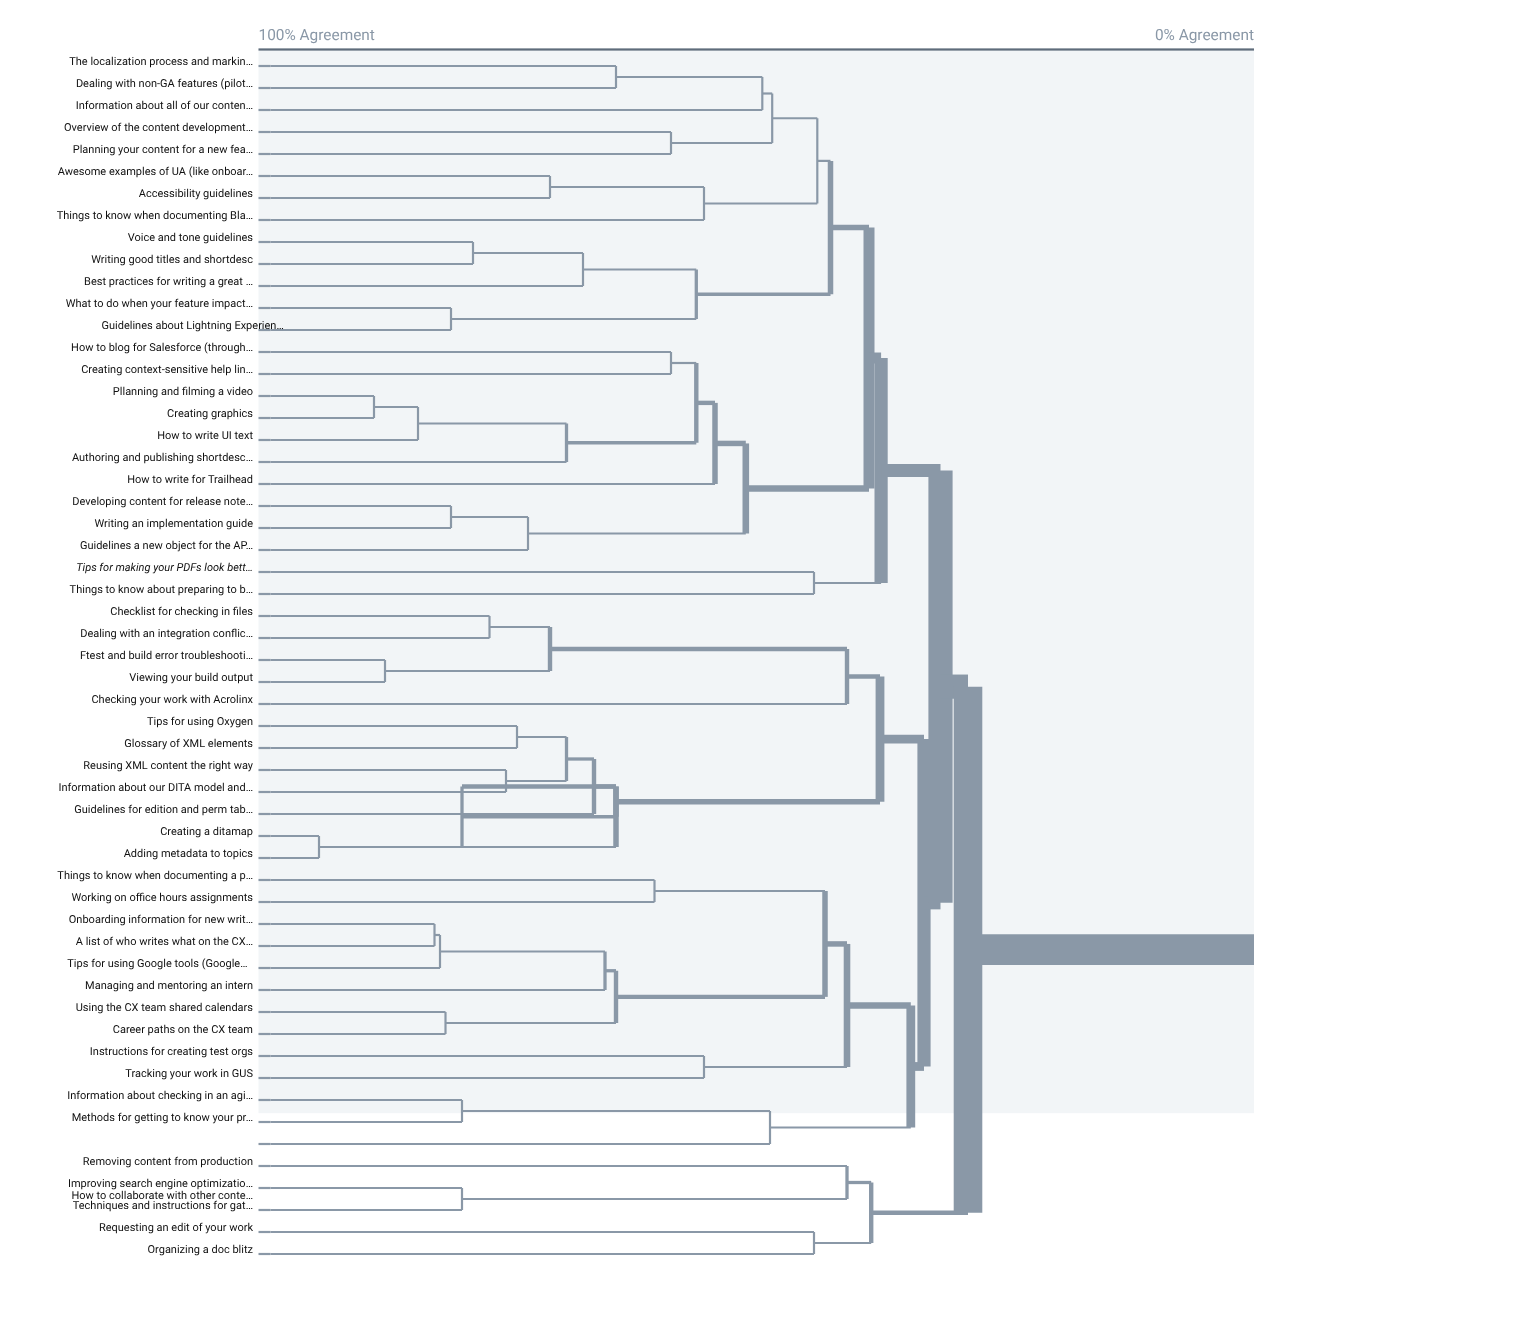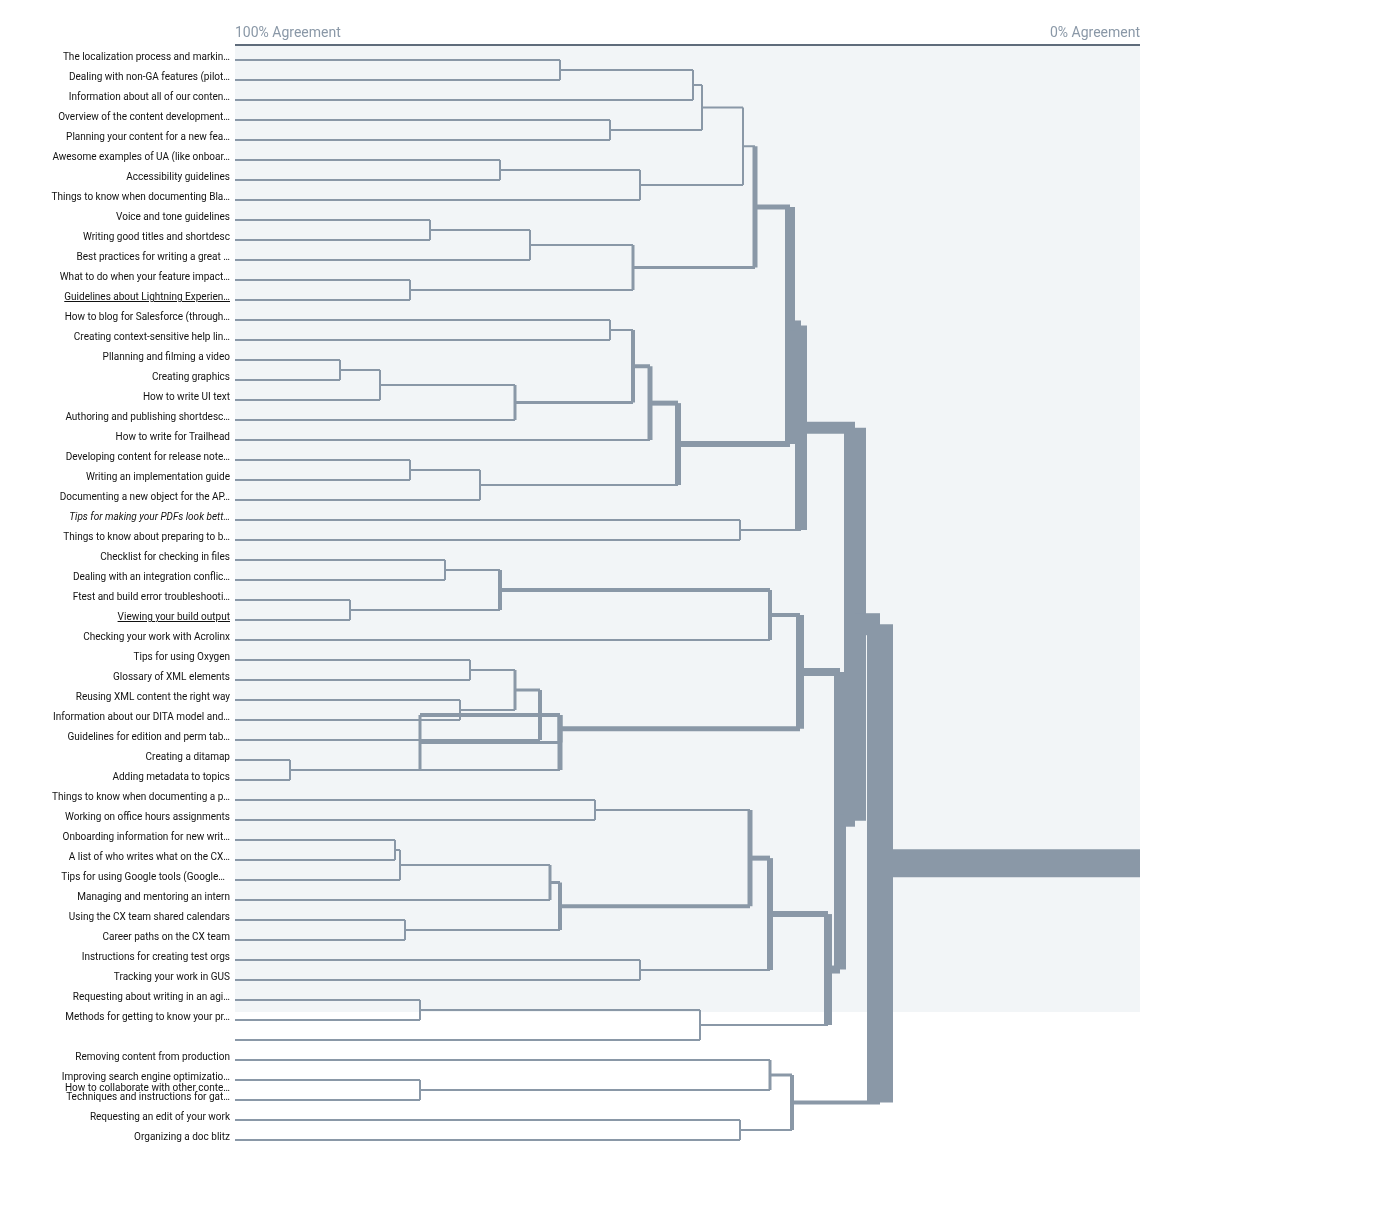--- a/index.html
+++ b/index.html
@@ -286,56 +286,56 @@
       <div class="row-label" style="right: 1150px; top: 91px; width: 225px;">Information about all of our conten…</div>
       <div class="row-label" style="right: 1150px; top: 111px; width: 225px;">Overview of the content development…</div>
       <div class="row-label" style="right: 1150px; top: 131px; width: 225px;">Planning your content for a new fea…</div>
       <div class="row-label" style="right: 1150px; top: 151px; width: 225px;">Awesome examples of UA (like onboar…</div>
       <div class="row-label" style="right: 1150px; top: 171px; width: 225px;">Accessibility guidelines</div>
       <div class="row-label" style="right: 1150px; top: 191px; width: 225px;">Things to know when documenting Bla…</div>
       <div class="row-label" style="right: 1150px; top: 211px; width: 225px;">Voice and tone guidelines</div>
       <div class="row-label" style="right: 1150px; top: 231px; width: 225px;">Writing good titles and shortdesc</div>
       <div class="row-label" style="right: 1150px; top: 251px; width: 225px;">Best practices for writing a great …</div>
       <div class="row-label" style="right: 1150px; top: 271px; width: 225px;">What to do when your feature impact…</div>
-      <div class="row-label" style="right: 1150px; top: 291px; width: 225px; text-decoration: underline;">Guidelines about Lightning Experien…</div>
+      <div class="row-label" style="right: 1122px; top: 291px; width: 225px;">Guidelines about Lightning Experien…</div>
       <div class="row-label" style="right: 1150px; top: 311px; width: 225px;">How to blog for Salesforce (through…</div>
       <div class="row-label" style="right: 1150px; top: 331px; width: 225px;">Creating context-sensitive help lin…</div>
       <div class="row-label" style="right: 1150px; top: 351px; width: 225px;">Pllanning and filming a video</div>
       <div class="row-label" style="right: 1150px; top: 371px; width: 225px;">Creating graphics</div>
       <div class="row-label" style="right: 1150px; top: 391px; width: 225px;">How to write UI text</div>
       <div class="row-label" style="right: 1150px; top: 411px; width: 225px;">Authoring and publishing shortdesc…</div>
       <div class="row-label" style="right: 1150px; top: 431px; width: 225px;">How to write for Trailhead</div>
       <div class="row-label" style="right: 1150px; top: 451px; width: 225px;">Developing content for release note…</div>
       <div class="row-label" style="right: 1150px; top: 471px; width: 225px;">Writing an implementation guide</div>
-      <div class="row-label" style="right: 1150px; top: 491px; width: 225px;">Documenting a new object for the AP…</div>
+      <div class="row-label" style="right: 1150px; top: 491px; width: 225px;">Guidelines a new object for the AP…</div>
       <div class="row-label" style="right: 1150px; top: 511px; width: 225px; font-style: italic;">Tips for making your PDFs look bett…</div>
       <div class="row-label" style="right: 1150px; top: 531px; width: 225px;">Things to know about preparing to b…</div>
       <div class="row-label" style="right: 1150px; top: 551px; width: 225px;">Checklist for checking in files</div>
       <div class="row-label" style="right: 1150px; top: 571px; width: 225px;">Dealing with an integration conflic…</div>
       <div class="row-label" style="right: 1150px; top: 591px; width: 225px;">Ftest and build error troubleshooti…</div>
-      <div class="row-label" style="right: 1150px; top: 611px; width: 225px; text-decoration: underline;">Viewing your build output</div>
+      <div class="row-label" style="right: 1150px; top: 611px; width: 225px;">Viewing your build output</div>
       <div class="row-label" style="right: 1150px; top: 631px; width: 225px;">Checking your work with Acrolinx</div>
       <div class="row-label" style="right: 1150px; top: 651px; width: 225px;">Tips for using Oxygen</div>
       <div class="row-label" style="right: 1150px; top: 671px; width: 225px;">Glossary of XML elements</div>
       <div class="row-label" style="right: 1150px; top: 691px; width: 225px;">Reusing XML content the right way</div>
       <div class="row-label" style="right: 1150px; top: 711px; width: 225px;">Information about our DITA model and…</div>
       <div class="row-label" style="right: 1150px; top: 731px; width: 225px;">Guidelines for edition and perm tab…</div>
       <div class="row-label" style="right: 1150px; top: 751px; width: 225px;">Creating a ditamap</div>
       <div class="row-label" style="right: 1150px; top: 771px; width: 225px;">Adding metadata to topics</div>
       <div class="row-label" style="right: 1150px; top: 791px; width: 225px;">Things to know when documenting a p…</div>
       <div class="row-label" style="right: 1150px; top: 811px; width: 225px;">Working on office hours assignments</div>
       <div class="row-label" style="right: 1150px; top: 831px; width: 225px;">Onboarding information for new writ…</div>
       <div class="row-label" style="right: 1150px; top: 851px; width: 225px;">A list of who writes what on the CX…</div>
       <div class="row-label" style="right: 1155px; top: 871px; width: 225px;">Tips for using Google tools (Google…</div>
       <div class="row-label" style="right: 1150px; top: 891px; width: 225px;">Managing and mentoring an intern</div>
       <div class="row-label" style="right: 1150px; top: 911px; width: 225px;">Using the CX team shared calendars</div>
       <div class="row-label" style="right: 1150px; top: 931px; width: 225px;">Career paths on the CX team</div>
       <div class="row-label" style="right: 1150px; top: 951px; width: 225px;">Instructions for creating test orgs</div>
       <div class="row-label" style="right: 1150px; top: 971px; width: 225px;">Tracking your work in GUS</div>
-      <div class="row-label" style="right: 1150px; top: 991px; width: 225px;">Requesting about writing in an agi…</div>
+      <div class="row-label" style="right: 1150px; top: 991px; width: 225px;">Information about checking in an agi…</div>
       <div class="row-label" style="right: 1150px; top: 1011px; width: 225px;">Methods for getting to know your pr…</div>
       <div class="row-label" style="right: 1150px; top: 1082px; width: 225px;">How to collaborate with other conte…</div>
       <div class="row-label" style="right: 1150px; top: 1051px; width: 225px;">Removing content from production</div>
       <div class="row-label" style="right: 1150px; top: 1071px; width: 225px;">Improving search engine optimizatio…</div>
       <div class="row-label" style="right: 1150px; top: 1091px; width: 225px;">Techniques and instructions for gat…</div>
       <div class="row-label" style="right: 1150px; top: 1111px; width: 225px;">Requesting an edit of your work</div>
       <div class="row-label" style="right: 1150px; top: 1131px; width: 225px;">Organizing a doc blitz</div>
     </div>
 </div>
 

